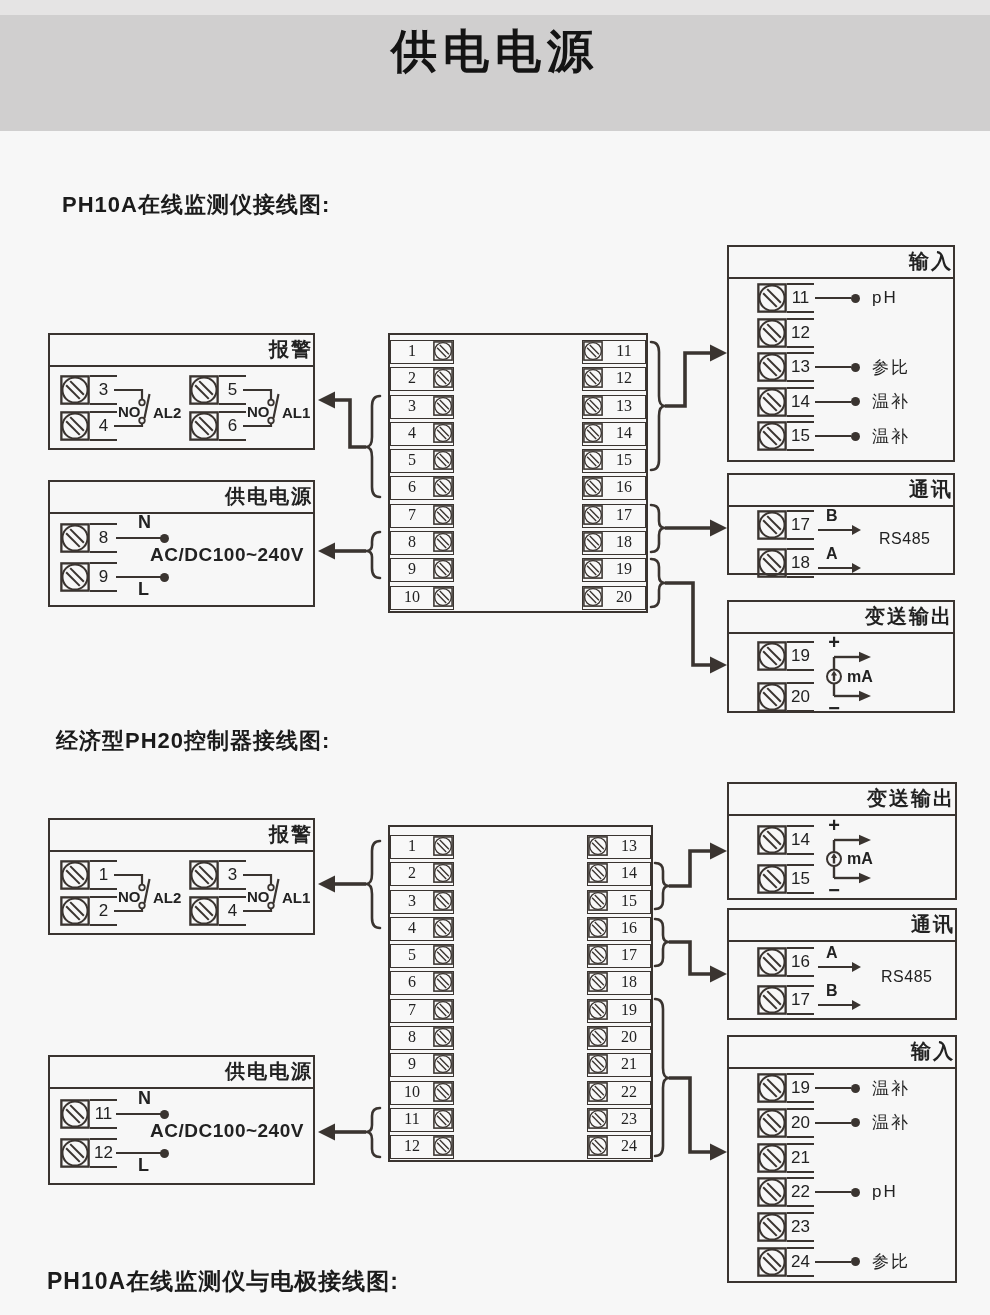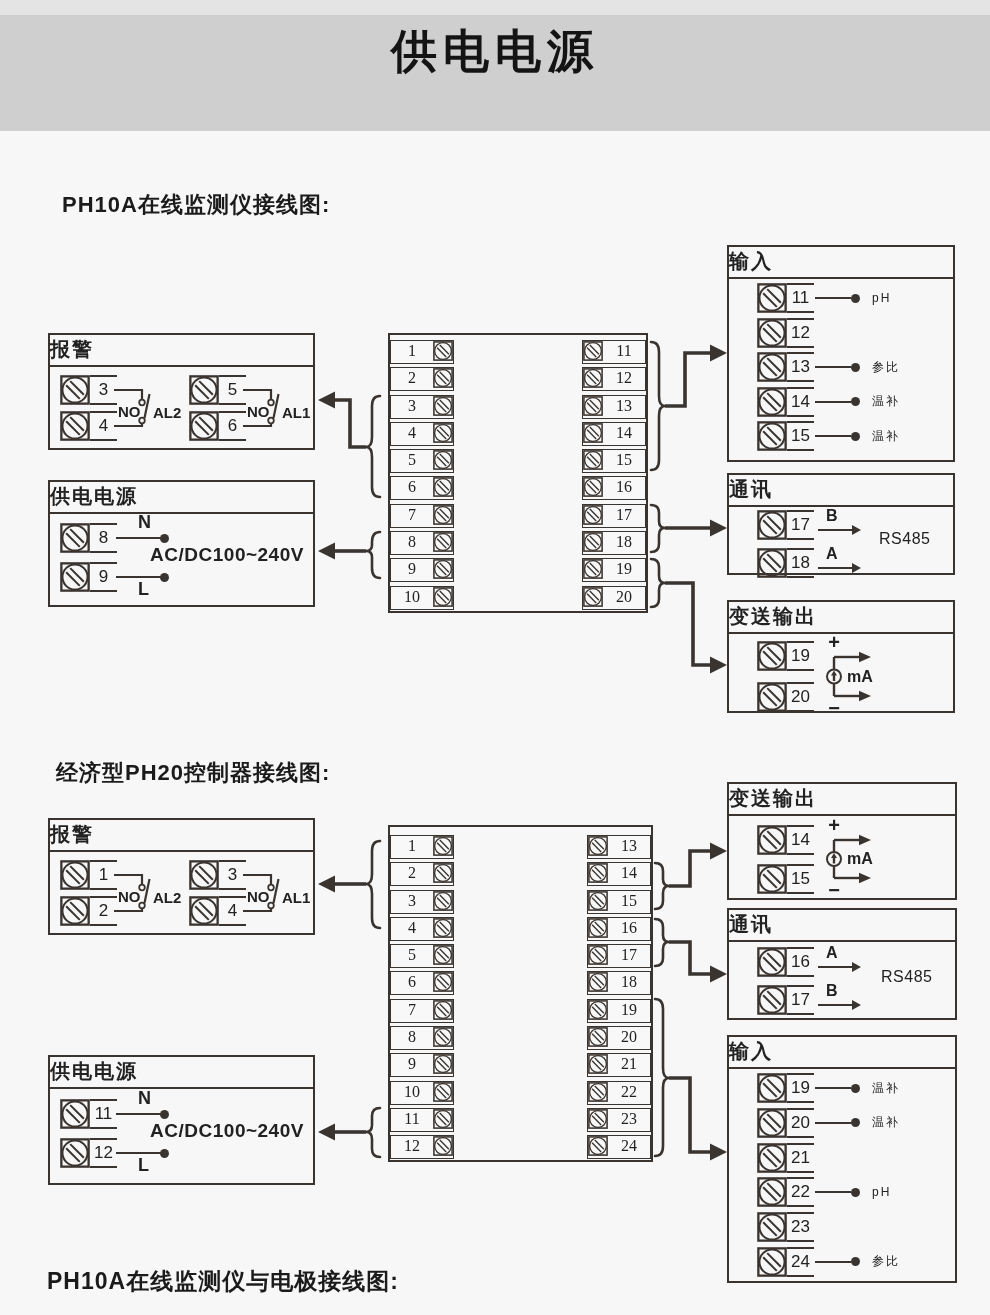--- a/index.html
+++ b/index.html
@@ -9,21 +9,21 @@
     font-family:"Liberation Sans","DejaVu Sans",sans-serif;
   }
   .top-strip{position:absolute;left:0;top:0;width:100%;height:15px;background:#e5e4e4}
   .band{position:absolute;left:0;top:15px;width:100%;height:116px;background:#d0cfcf;text-align:center}
   .band-title{padding-top:10px;font-size:46px;font-weight:bold;letter-spacing:6px;color:#141414;line-height:1.15}
   .band-sub{font-size:18px;color:#2b2b2b;letter-spacing:1px;margin-top:1px}
   .sec-title{position:absolute;font-size:22px;font-weight:600;color:#1b1b1b;letter-spacing:1px;white-space:nowrap}
 
   
   .obox{position:absolute;border:2.2px solid #3a3430;background:#f7f7f7;box-sizing:border-box;z-index:2}
-  .obox-title{height:30px;line-height:29px;text-align:left;font-size:20px;font-weight:bold;
+  .obox-title{height:30px;line-height:29px;text-align:right;font-size:20px;font-weight:bold;
               border-bottom:2.2px solid #3a3430;letter-spacing:2px;color:#222}
 
   
   .term{position:absolute;display:flex;height:30px;z-index:3}
   .screw-lg{width:30px;height:30px;flex:none;color:#3a3430}
   .rail{width:27px;height:30px;box-sizing:border-box;border-top:2.4px solid #3a3430;border-bottom:2.4px solid #3a3430;
         display:flex;align-items:center;justify-content:center;font-size:17px;color:#222}
 
   
   .apair{position:absolute;width:150px;height:66px}
@@ -37,21 +37,21 @@
   .pw-wire{position:absolute;width:46px;height:0;border-top:2.6px solid #3a3430}
   .pw-dot{position:absolute;width:9px;height:9px;border-radius:50%;background:#3a3430}
   .pw-volt{position:absolute;width:182px;text-align:center;font-size:19px;font-weight:bold;letter-spacing:.5px;color:#222;white-space:nowrap}
 
   
   .irows{position:absolute;left:28px;top:36px;display:flex;flex-direction:column}
   .irow{display:flex;height:30px;align-items:center}
   .irow .rail{flex:none}
   .ilead{width:36px;height:0;border-top:2.4px solid #3a3430;flex:none;margin-left:1px}
   .idot{width:9px;height:9px;border-radius:50%;background:#3a3430;flex:none}
-  .ilabel{margin-left:12px;font-size:12px;letter-spacing:2px;white-space:nowrap;color:#222}
+  .ilabel{margin-left:12px;font-size:17px;letter-spacing:2px;white-space:nowrap;color:#222}
   .d1-irows .irow{margin-bottom:4.5px}
   .d2-irows .irow{margin-bottom:4.8px}
 
   
   .comarrow{position:relative;width:48px;height:30px;flex:none}
   .comletter{position:absolute;left:12px;top:-3px;font-size:16px;font-weight:bold;color:#222}
   .comline{position:absolute;left:4px;top:19px;width:34px;height:0;border-top:2.2px solid #3a3430}
   .comline::after{content:'';position:absolute;left:34px;top:-6px;width:0;height:0;
     border-left:9px solid #3a3430;border-top:5px solid transparent;border-bottom:5px solid transparent}
   .rs485{position:absolute;font-size:16px;color:#222;letter-spacing:.5px}
@@ -90,21 +90,21 @@
     <line x1="7.5" y1="4.5" x2="17.5" y2="14.5" stroke="currentColor" stroke-width="1.5"></line>
   </symbol>
 </svg>
 
 <div class="top-strip"></div>
 <div class="band">
   <div class="band-title">供电电源</div>
 </div>
 
 <div class="sec-title" style="left:62px;top:190px">PH10A在线监测仪接线图:</div>
-<div class="sec-title" style="left:56px;top:758px">经济型PH20控制器接线图:</div>
+<div class="sec-title" style="left:56px;top:726px">经济型PH20控制器接线图:</div>
 <div class="sec-title" style="left:47px;top:1266px;font-size:23px">PH10A在线监测仪与电极接线图:</div>
 
 <svg class="wires" width="990" height="1315" viewBox="0 0 990 1315">
   <g>
     <path class="brace" d="M380,396 Q372,396 372,406 L372,437 Q372,447 366,447 Q372,447 372,457 L372,487 Q372,497 380,497"></path>
     <path class="wire" d="M366,447 L350,447 L350,400 L334,400"></path>
     <path class="ahead" d="M318,400 L335,391.5 L335,408.5 Z"></path>
   </g>
   <g>
     <path class="brace" d="M380,532 Q372,532 372,542 L372,545 Q372,551 366,551 Q372,551 372,557 L372,568 Q372,578 380,578"></path>

